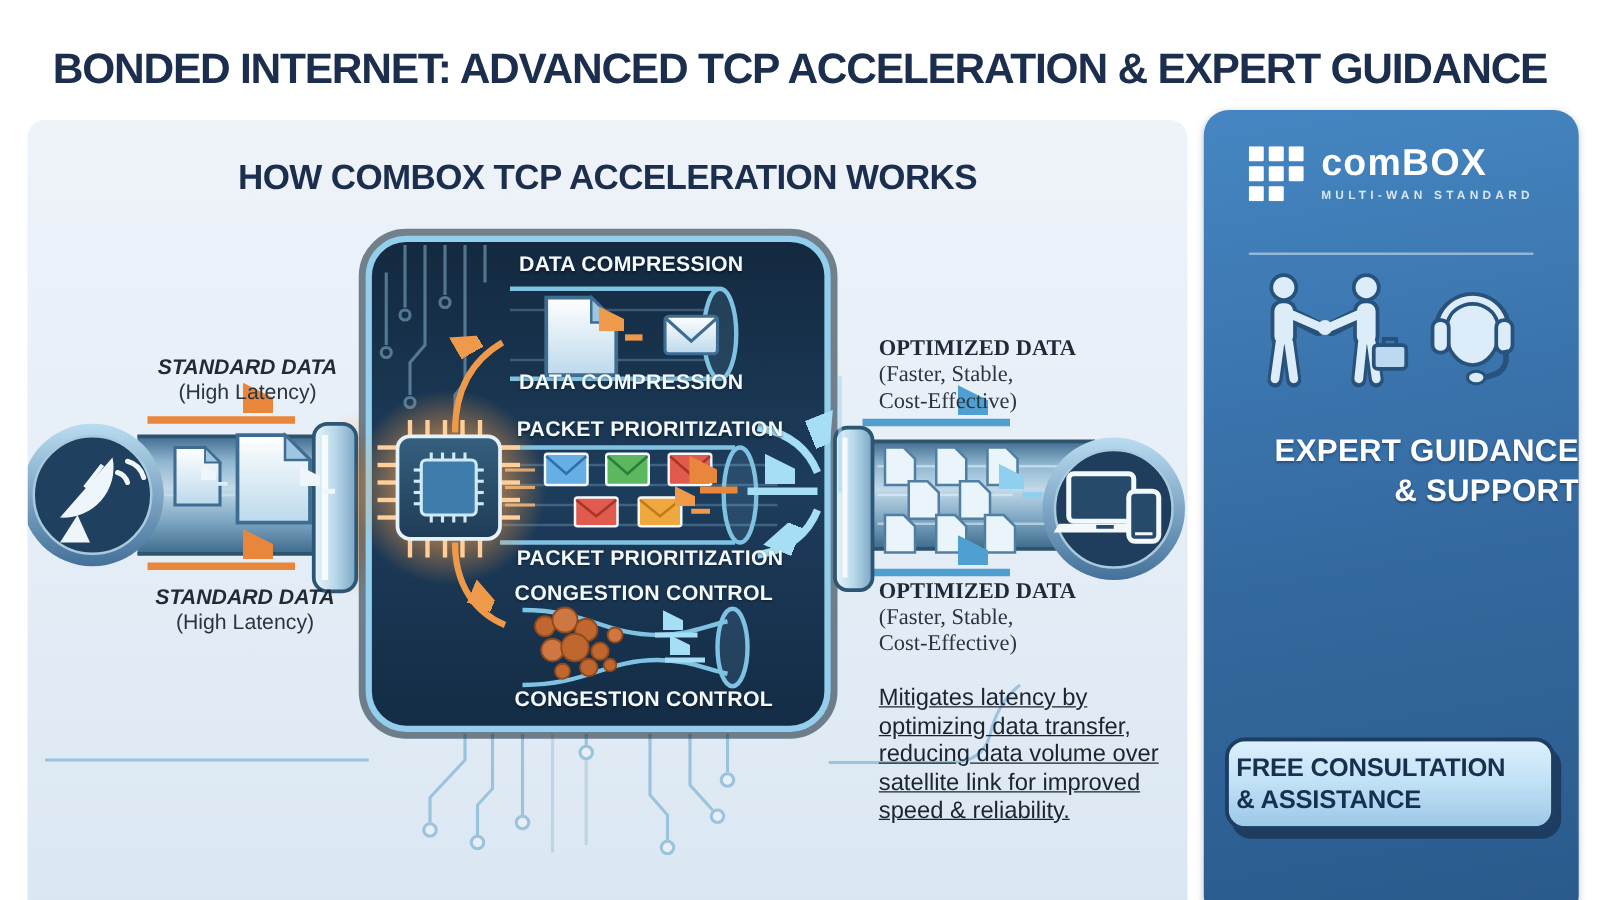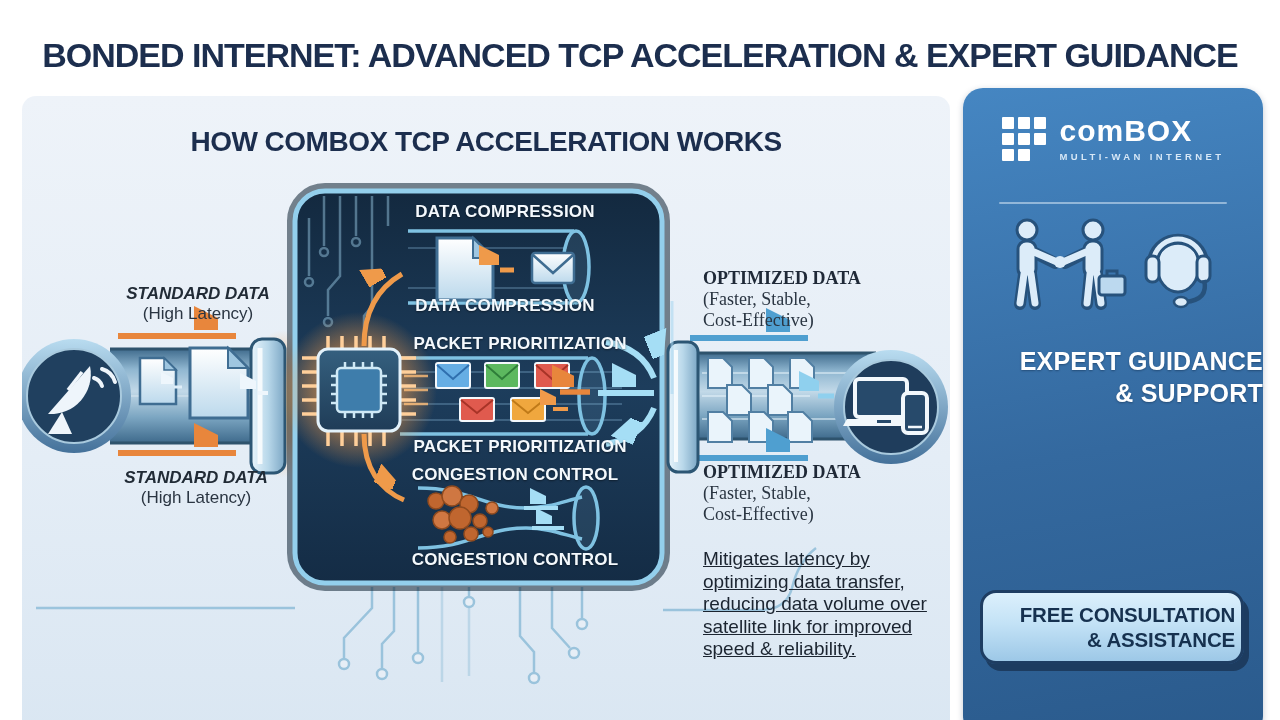--- a/index.html
+++ b/index.html
@@ -40,21 +40,21 @@
     background:rgba(215,232,246,0.55);border-radius:1px;}
   .support-icons{position:absolute;top:126px;left:50%;transform:translateX(-50%);}
   .sb-heading{position:absolute;top:257px;left:0;right:0;text-align:right;color:#ffffff;
     font-size:25px;font-weight:800;line-height:32px;letter-spacing:0.2px;
     text-shadow:0 1px 2px rgba(10,30,55,0.4);}
   .sb-body{position:absolute;top:338px;left:13px;right:13px;text-align:center;color:#eef5fc;
     font-size:19.5px;line-height:26.5px;font-weight:500;}
   .cta{position:absolute;left:17px;top:502px;width:264px;height:74px;border-radius:16px;
     background:linear-gradient(180deg,#dcf0fc 0%,var(--cta-bg,#c3e2f6) 45%,#9dc8e7 100%);
     border:3px solid #1e3d62;box-shadow:5px 7px 0 0 #1d3c60;cursor:pointer;
-    display:flex;flex-direction:column;align-items:flex-end;justify-content:center;
+    display:flex;flex-direction:column;align-items:flex-start;justify-content:center;
     font-family:inherit;}
   .cta span{display:block;font-size:20.5px;font-weight:800;line-height:25px;
     color:var(--cta-text,#16314f);letter-spacing:-0.2px;}
 </style>
 </head>
 <body>
 
 <div class="page">
 
   <div class="main-title">BONDED INTERNET: ADVANCED TCP ACCELERATION &amp; EXPERT GUIDANCE</div>
@@ -396,21 +396,21 @@
             <rect x="32" y="0" width="12" height="12" rx="1"></rect>
           <rect x="0" y="16" width="12" height="12" rx="1"></rect>
             <rect x="16" y="16" width="12" height="12" rx="1"></rect>
             <rect x="32" y="16" width="12" height="12" rx="1"></rect>
           <rect x="0" y="32" width="12" height="12" rx="1"></rect>
             <rect x="16" y="32" width="12" height="12" rx="1"></rect>
         </g>
       </svg>
       <div>
         <div class="logo-text">comBOX</div>
-        <div class="logo-tagline">MULTI-WAN INTERNET</div>
+        <div class="logo-tagline">MULTI-WAN STANDARD</div>
       </div>
     </div>
 
     <div class="divider"></div>
 
     <svg class="support-icons" width="240" height="112" viewBox="0 0 240 112">
       <g>
         <g stroke="#27527c" stroke-width="12" stroke-linecap="round">
           <line x1="40" y1="38" x2="62" y2="49"></line>
             <line x1="94" y1="38" x2="72" y2="49"></line>

